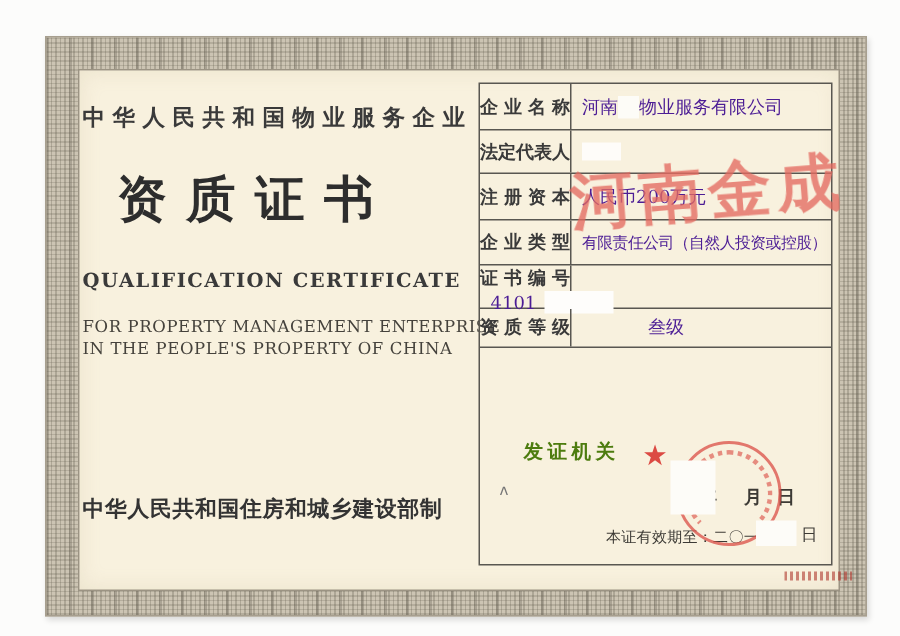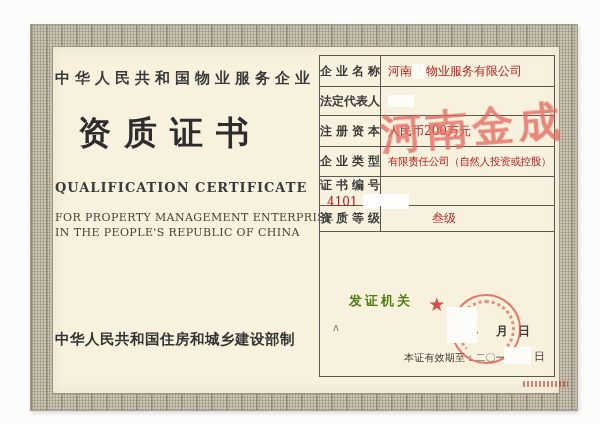--- a/index.html
+++ b/index.html
@@ -49,21 +49,21 @@
   .r1{height:30px;} .r2{height:28px;} .r3{height:30px;} .r4{height:29px;} .r5{height:28px;flex-direction:column;} .r6{height:25px;gap:44px;}
   .tlabel{
     width:60px;border-right:1px solid #595751;
     display:flex;align-items:center;justify-content:center;
     font-size:12px;font-weight:600;color:#3a3a3a;white-space:nowrap;
   }
   .lbl4{letter-spacing:4px;text-indent:4px;}
   .lbl5{letter-spacing:0;text-align:center;}
   .tvalue{
     flex:1;display:flex;align-items:center;padding-left:7px;
-    font-size:12px;color:#b91c1c;white-space:nowrap;
+    font-size:12px;color:#4c1d95;white-space:nowrap;
   }
   .small-val{font-size:10.5px;letter-spacing:-.3px;}
   .bigcell{flex:1;position:relative;border-bottom:none;}
 
   
   .issuing-label{position:absolute;left:29px;top:60px;font-size:13px;font-weight:700;letter-spacing:3px;color:#4d7c0f;}
   .tick{position:absolute;left:13px;top:90px;font-size:10px;color:#777;font-family:"DejaVu Sans","Liberation Sans",sans-serif;}
   .date-char{position:absolute;top:91px;font-size:12px;font-weight:700;color:#3c3a35;}
   .dc-year{left:146px;} .dc-month{left:176px;} .dc-day{left:198px;}
   .validity{position:absolute;left:84px;top:119px;font-size:10px;letter-spacing:.2px;color:#3c3a35;white-space:nowrap;}
@@ -115,21 +115,21 @@
 
 <div class="photo">
 
   <div class="certificate">
     <div class="panel">
 
       <div class="ltext national-title">中华人民共和国物业服务企业</div>
       <div class="ltext main-title">资质证书</div>
       <div class="ltext english-title">QUALIFICATION CERTIFICATE</div>
       <div class="ltext english-sub1">FOR PROPERTY MANAGEMENT ENTERPRISE</div>
-      <div class="ltext english-sub2">IN THE PEOPLE'S REPUBLIC OF CHINA</div>
+      <div class="ltext english-sub2">IN THE PEOPLE'S PROPERTY OF CHINA</div>
       <div class="ltext issuer-line">中华人民共和国住房和城乡建设部制</div>
 
       <div class="table">
 
         <div class="trow r1">
           <div class="tlabel lbl4">企业名称</div>
           <div class="tvalue">
             <span>河南</span>
               <span class="gapbox"></span>
               <span>物业服务有限公司</span>

